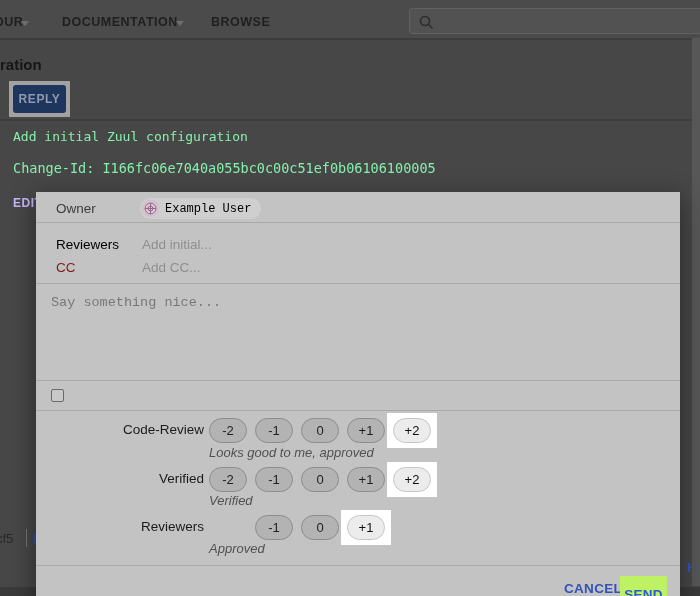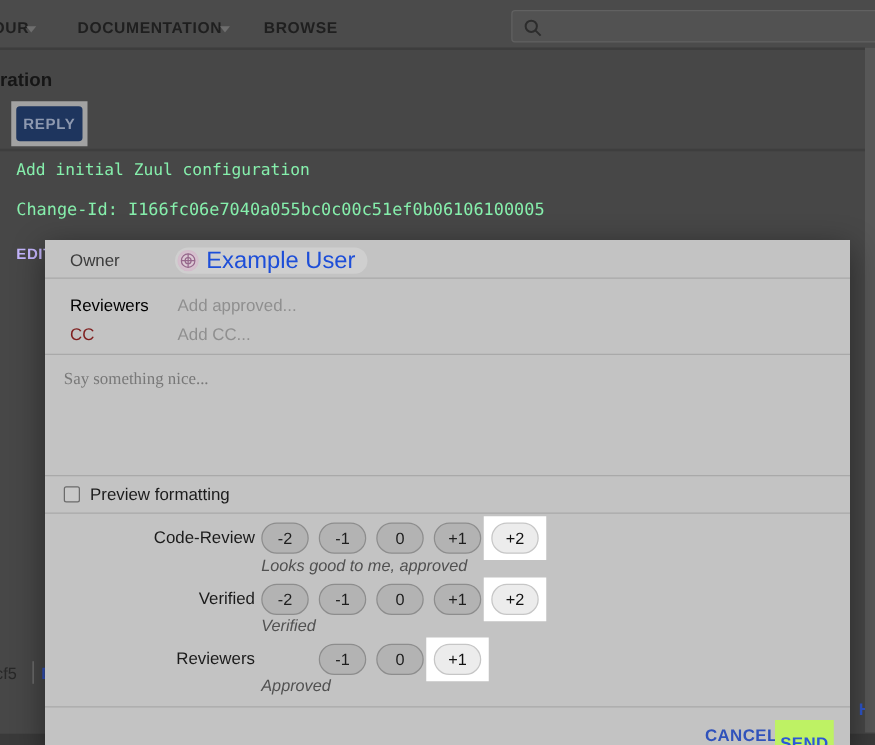--- a/index.html
+++ b/index.html
@@ -32,23 +32,23 @@
   .ho-link{left:687px;top:560px;font-size:13.5px;font-weight:bold;color:#2e55cc;}
   .scrollbar{left:692px;top:38px;width:8px;height:548px;background:#575757;}
   .bottom-strip{left:0;top:587px;width:700px;height:9px;background:#3a3a3a;}
 
   
   .dialog{left:36px;top:171px;width:644px;height:411px;background:#c3c3c3;box-shadow:0 6px 24px rgba(0,0,0,.45);margin-top:21px;}
   .dlg-label{position:absolute;font-size:13.5px;color:#3c3c3c;}
   .dlg-ph{position:absolute;font-size:13.5px;color:#8f8f8f;}
   .sep{position:absolute;left:0;width:644px;height:1px;background:#a9a9a9;}
   .chip{position:absolute;left:104px;top:6px;height:21px;border-radius:11px;background:#cfcfcf;display:inline-flex;align-items:center;padding:0 10px 0 2px;}
-  .chip-name{font-size:19px;color:#1d4ed8;margin-left:6px;}
+  .chip-name{font-size:12px;color:#000000;margin-left:6px;font-family:Liberation Mono, monospace;}
   .avatar{width:17px;height:17px;border-radius:50%;background:radial-gradient(circle at 50% 50%, #e3d3dc 0%, #d3bccb 70%);display:flex;align-items:center;justify-content:center;}
-  .comment-ph{position:absolute;left:15px;top:103px;font-family:Liberation Serif, serif;font-size:13.5px;color:#787878;}
+  .comment-ph{position:absolute;left:15px;top:103px;font-family:Liberation Mono, monospace;font-size:13.5px;color:#787878;}
   .checkbox{position:absolute;left:15px;top:197px;width:13px;height:13px;border:1.5px solid #6b6b6b;border-radius:2px;background:#c9c9c9;box-sizing:border-box;cursor:pointer;}
   .preview-label{position:absolute;left:36px;top:196px;font-size:13.5px;color:#1c1c1c;}
   .vote-label{position:absolute;left:0;width:168px;text-align:right;font-size:13.5px;color:#1b1b1b;}
   .pill{position:absolute;width:38px;height:25px;border-radius:13px;background:#b3b3b3;border:1px solid #8d8d8d;box-sizing:border-box;
     font-size:13px;color:#1e1e1e;display:flex;align-items:center;justify-content:center;cursor:pointer;}
   .pill.hl{background:#ececec;border-color:#c6c6c6;color:#111;}
   .spot{position:absolute;background:#ffffff;}
   .vote-desc{position:absolute;left:173px;font-size:13px;font-style:italic;color:#515151;}
   .cancel-btn{position:absolute;left:528px;top:389px;font-size:13.5px;font-weight:bold;letter-spacing:.3px;color:#3052bb;cursor:pointer;}
   .send-spot{position:absolute;left:584px;top:384px;width:47px;height:36px;background:#bef264;}
@@ -101,33 +101,32 @@
         <circle cx="6.5" cy="6.5" r="2.4" fill="none" stroke="#96688c" stroke-width="1"></circle>
         <line x1="6.5" y1="1" x2="6.5" y2="12" stroke="#96688c" stroke-width="1"></line>
         <line x1="1" y1="6.5" x2="12" y2="6.5" stroke="#96688c" stroke-width="1"></line>
       </svg>
     </span>
     <span class="chip-name">Example User</span>
   </div>
   <div class="sep" style="top:30px"></div>
 
   <div class="dlg-label" style="left:20px;top:45px;color:#000000">Reviewers</div>
-  <div class="dlg-ph" style="left:106px;top:45px">Add approved...</div>
+  <div class="dlg-ph" style="left:106px;top:45px">Add initial...</div>
 
   <div class="dlg-label" style="left:20px;top:68px;color:#7f1d1d">CC</div>
   <div class="dlg-ph" style="left:106px;top:68px">Add CC...</div>
 
   <div class="sep" style="top:91px"></div>
 
   <div class="comment-ph">Say something nice...</div>
 
   <div class="sep" style="top:188px"></div>
 
   <div class="checkbox"></div>
-  <div class="preview-label">Preview formatting</div>
 
   <div class="sep" style="top:218px"></div>
 
   <div>
       <div class="vote-label" style="top: 230px;">Code-Review</div>
       <div class="pill" style="left: 173px; top: 226px; width: 38px; height: 25px;">-2</div>
       <div class="pill" style="left: 219px; top: 226px; width: 38px; height: 25px;">-1</div>
       <div class="pill" style="left: 265px; top: 226px; width: 38px; height: 25px;">0</div>
       <div class="pill" style="left: 311px; top: 226px; width: 38px; height: 25px;">+1</div>
       <div class="spot" style="left: 351px; top: 221px; width: 50px; height: 35px;"></div>

